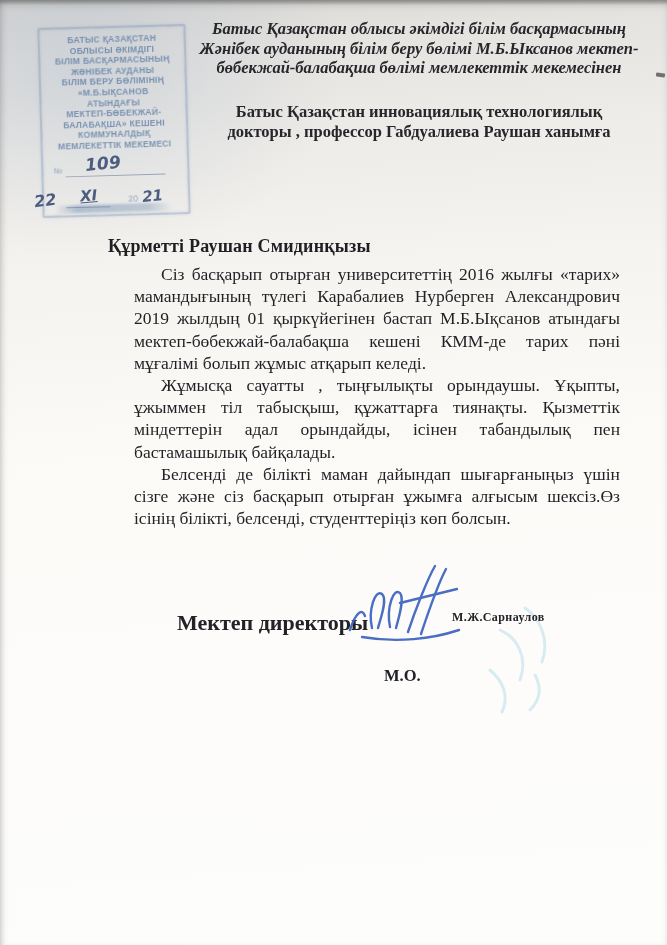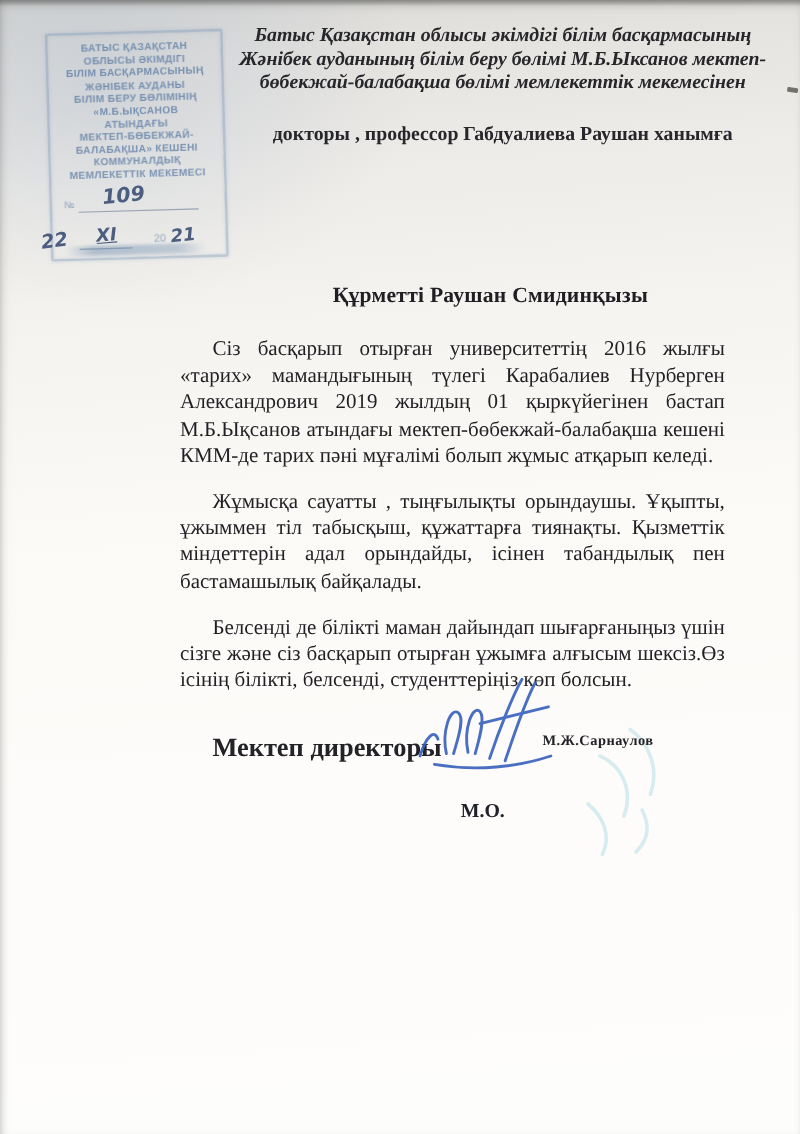--- a/index.html
+++ b/index.html
@@ -51,27 +51,27 @@
   .hand-year{position:absolute;left:94px;top:2px;font-size:15px;font-weight:bold;transform:rotate(-4deg);}
   .stamp-smudge{position:absolute;left:10px;bottom:2px;width:118px;height:8px;
     background:linear-gradient(90deg,rgba(104,136,172,0) 0%,rgba(104,136,172,0.45) 20%,rgba(104,136,172,0.35) 80%,rgba(104,136,172,0) 100%);
     filter:blur(1.3px);border-radius:3px;}
 
   
   .from-block{position:absolute;left:183px;top:19px;width:472px;text-align:center;font-style:italic;}
   .to-block{position:absolute;left:183px;top:102px;width:472px;text-align:center;}
   .head-line{font-size:16.5px;line-height:19.6px;font-weight:bold;color:#26262b;}
 
-  .salutation{position:absolute;left:108px;top:236px;width:432px;text-align:right;
+  .salutation{position:absolute;left:108px;top:236px;width:432px;text-align:left;
     font-size:18px;font-weight:bold;letter-spacing:.2px;color:#1e1e23;}
 
   
   .body-block{position:absolute;left:134px;top:263px;width:486px;
     font-size:17.5px;line-height:22.2px;text-align:justify;color:#1f1f24;}
-  .body-block p{margin:16px;text-indent:27px;}
+  .body-block p{margin:0;text-indent:27px;}
 
   
   .sign-role{position:absolute;left:177px;top:610px;font-size:22px;font-weight:bold;color:#222227;}
   .sign-name{position:absolute;left:452px;top:610px;font-size:12px;font-weight:bold;letter-spacing:.4px;color:#222227;}
   .signature-svg{position:absolute;left:342px;top:560px;width:140px;height:90px;}
   .seal-ghost-svg{position:absolute;left:430px;top:600px;width:170px;height:130px;opacity:.75;}
   .seal-label{position:absolute;left:384px;top:666px;font-size:16.5px;font-weight:bold;color:#20202a;}
 </style>
 </head>
 <body>
@@ -108,20 +108,21 @@
     <div class="stamp-smudge"></div>
   </div>
 
   <div class="from-block">
     <div class="head-line">Батыс Қазақстан облысы әкімдігі білім басқармасының</div>
     <div class="head-line">Жәнібек ауданының білім беру бөлімі М.Б.Ыксанов мектеп-</div>
     <div class="head-line">бөбекжай-балабақша бөлімі мемлекеттік мекемесінен</div>
   </div>
 
   <div class="to-block">
+    <div class="head-line">Батыс Қазақстан инновациялық технологиялық</div>
     <div class="head-line">докторы , профессор Габдуалиева Раушан ханымға</div>
   </div>
 
   <div class="salutation">Құрметті Раушан Смидинқызы</div>
 
   <div class="body-block">
     <p>Сіз басқарып отырған университеттің 2016 жылғы «тарих» мамандығының түлегі Карабалиев Нурберген Александрович 2019 жылдың 01 қыркүйегінен бастап М.Б.Ықсанов атындағы мектеп-бөбекжай-балабақша кешені КММ-де тарих пәні мұғалімі болып жұмыс атқарып келеді.</p>
     <p>Жұмысқа сауатты , тыңғылықты орындаушы. Ұқыпты, ұжыммен тіл табысқыш, құжаттарға тиянақты. Қызметтік міндеттерін адал орындайды, ісінен табандылық пен бастамашылық байқалады.</p>
     <p>Белсенді де білікті маман дайындап шығарғаныңыз үшін сізге және сіз басқарып отырған ұжымға алғысым шексіз.Өз ісінің білікті, белсенді, студенттеріңіз көп болсын.</p>
   </div>

